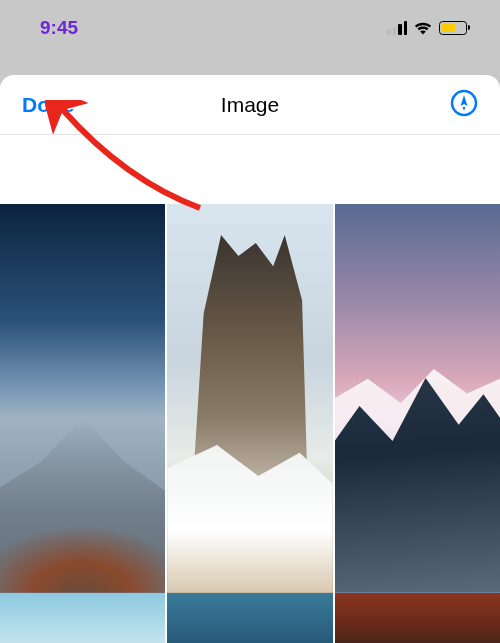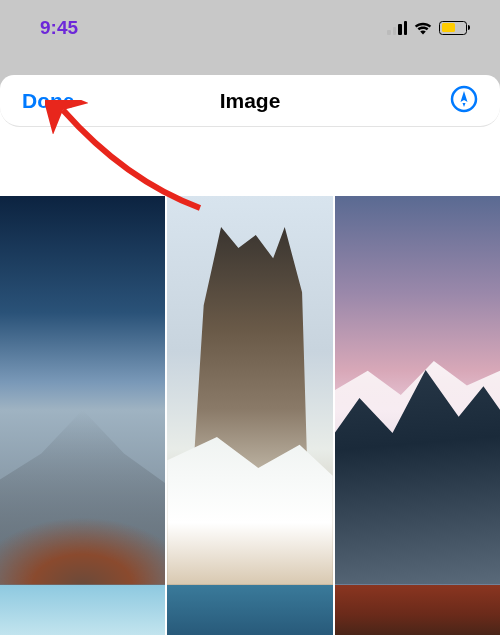--- a/index.html
+++ b/index.html
@@ -76,38 +76,37 @@
       position: absolute;
       top: 75px;
       left: 0;
       right: 0;
       bottom: 0;
       background: #fff;
       border-radius: 14px 14px 0 0;
       overflow: hidden;
     }
     .nav-bar {
-      height: 52px;
+      height: 60px;
       display: flex;
       align-items: center;
       justify-content: space-between;
       padding: 4px 22px;
       border-bottom: 1px solid #e3e3e3;
-      border-radius: 20px;
     }
     .nav-done {
       color: #007aff;
       font-size: 21px;
       font-weight: 600;
       cursor: pointer;
     }
     .nav-title {
       color: #000;
       font-size: 21px;
-      font-weight: 700;
+      font-weight: 400;
       position: absolute;
       left: 50%;
       transform: translateX(-50%);
     }
     .nav-markup {
       color: #007aff;
       cursor: pointer;
       display: flex;
       align-items: center;
     }

